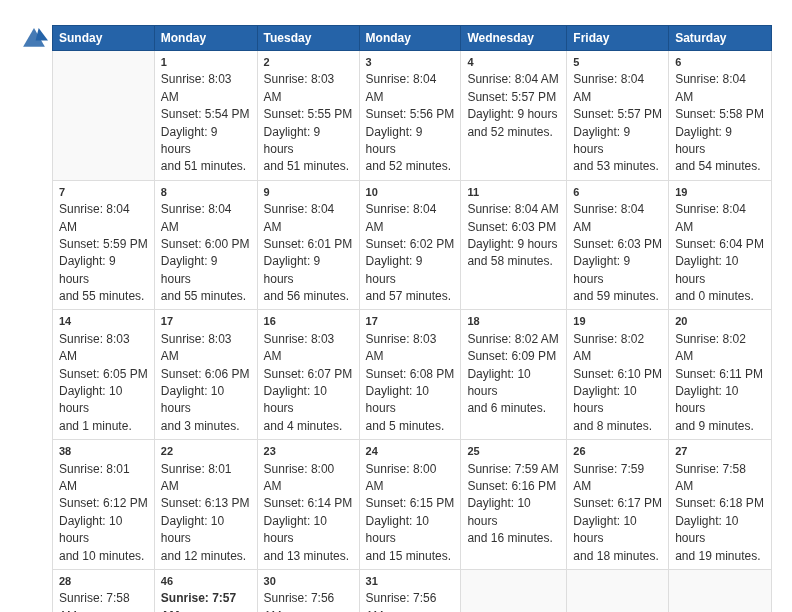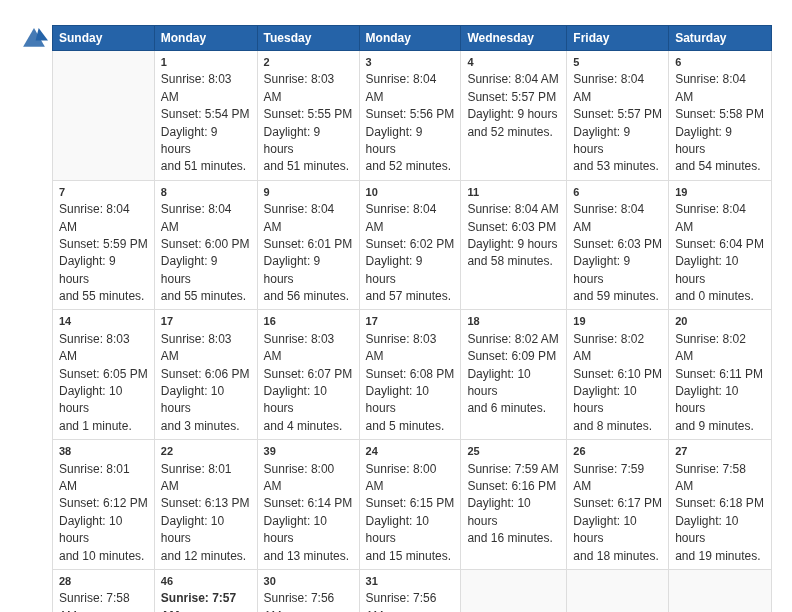--- a/index.html
+++ b/index.html
@@ -285,21 +285,21 @@
 and 10 minutes.</div>
           </td>
           <td>
             <span class="day-num">22</span>
             <div class="day-info" style="white-space: pre-line;">Sunrise: 8:01 AM
 Sunset: 6:13 PM
 Daylight: 10 hours
 and 12 minutes.</div>
           </td>
           <td>
-            <span class="day-num">39</span>
+            <span class="day-num">23</span>
             <div class="day-info" style="white-space: pre-line;">Sunrise: 8:00 AM
 Sunset: 6:14 PM
 Daylight: 10 hours
 and 13 minutes.</div>
           </td>
           <td>
             <span class="day-num">24</span>
             <div class="day-info" style="white-space: pre-line;">Sunrise: 8:00 AM
 Sunset: 6:15 PM
 Daylight: 10 hours

